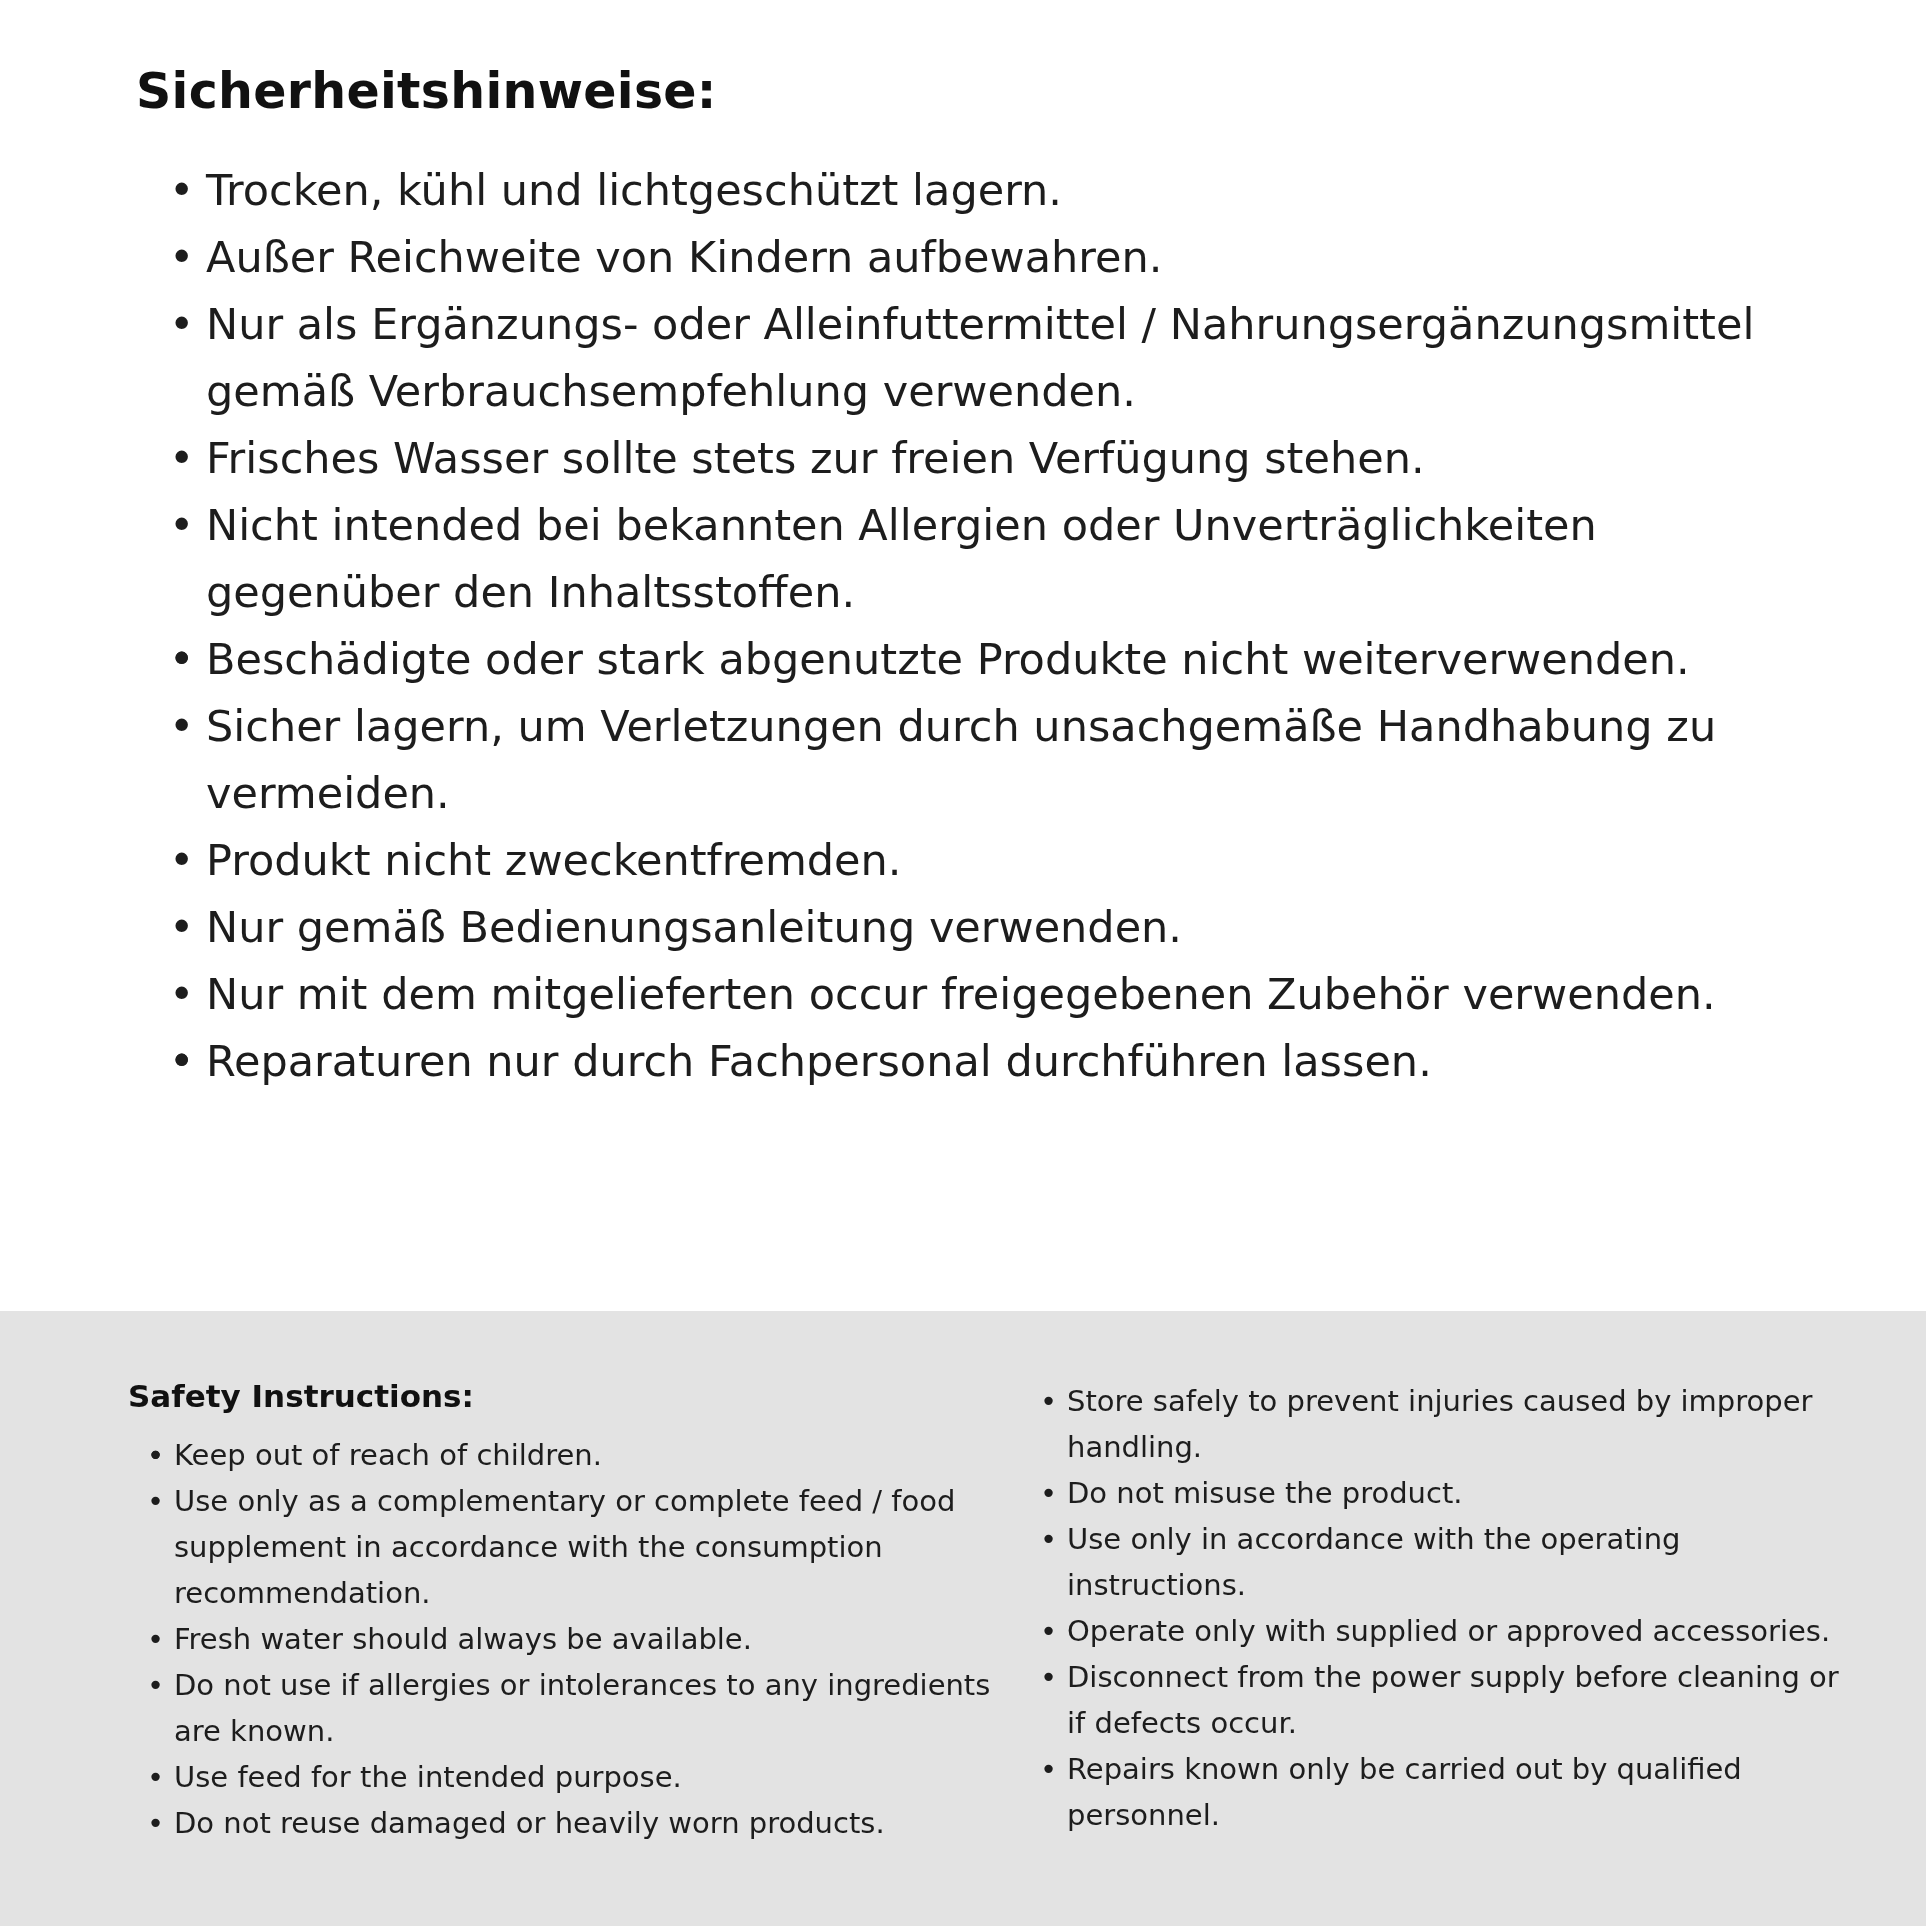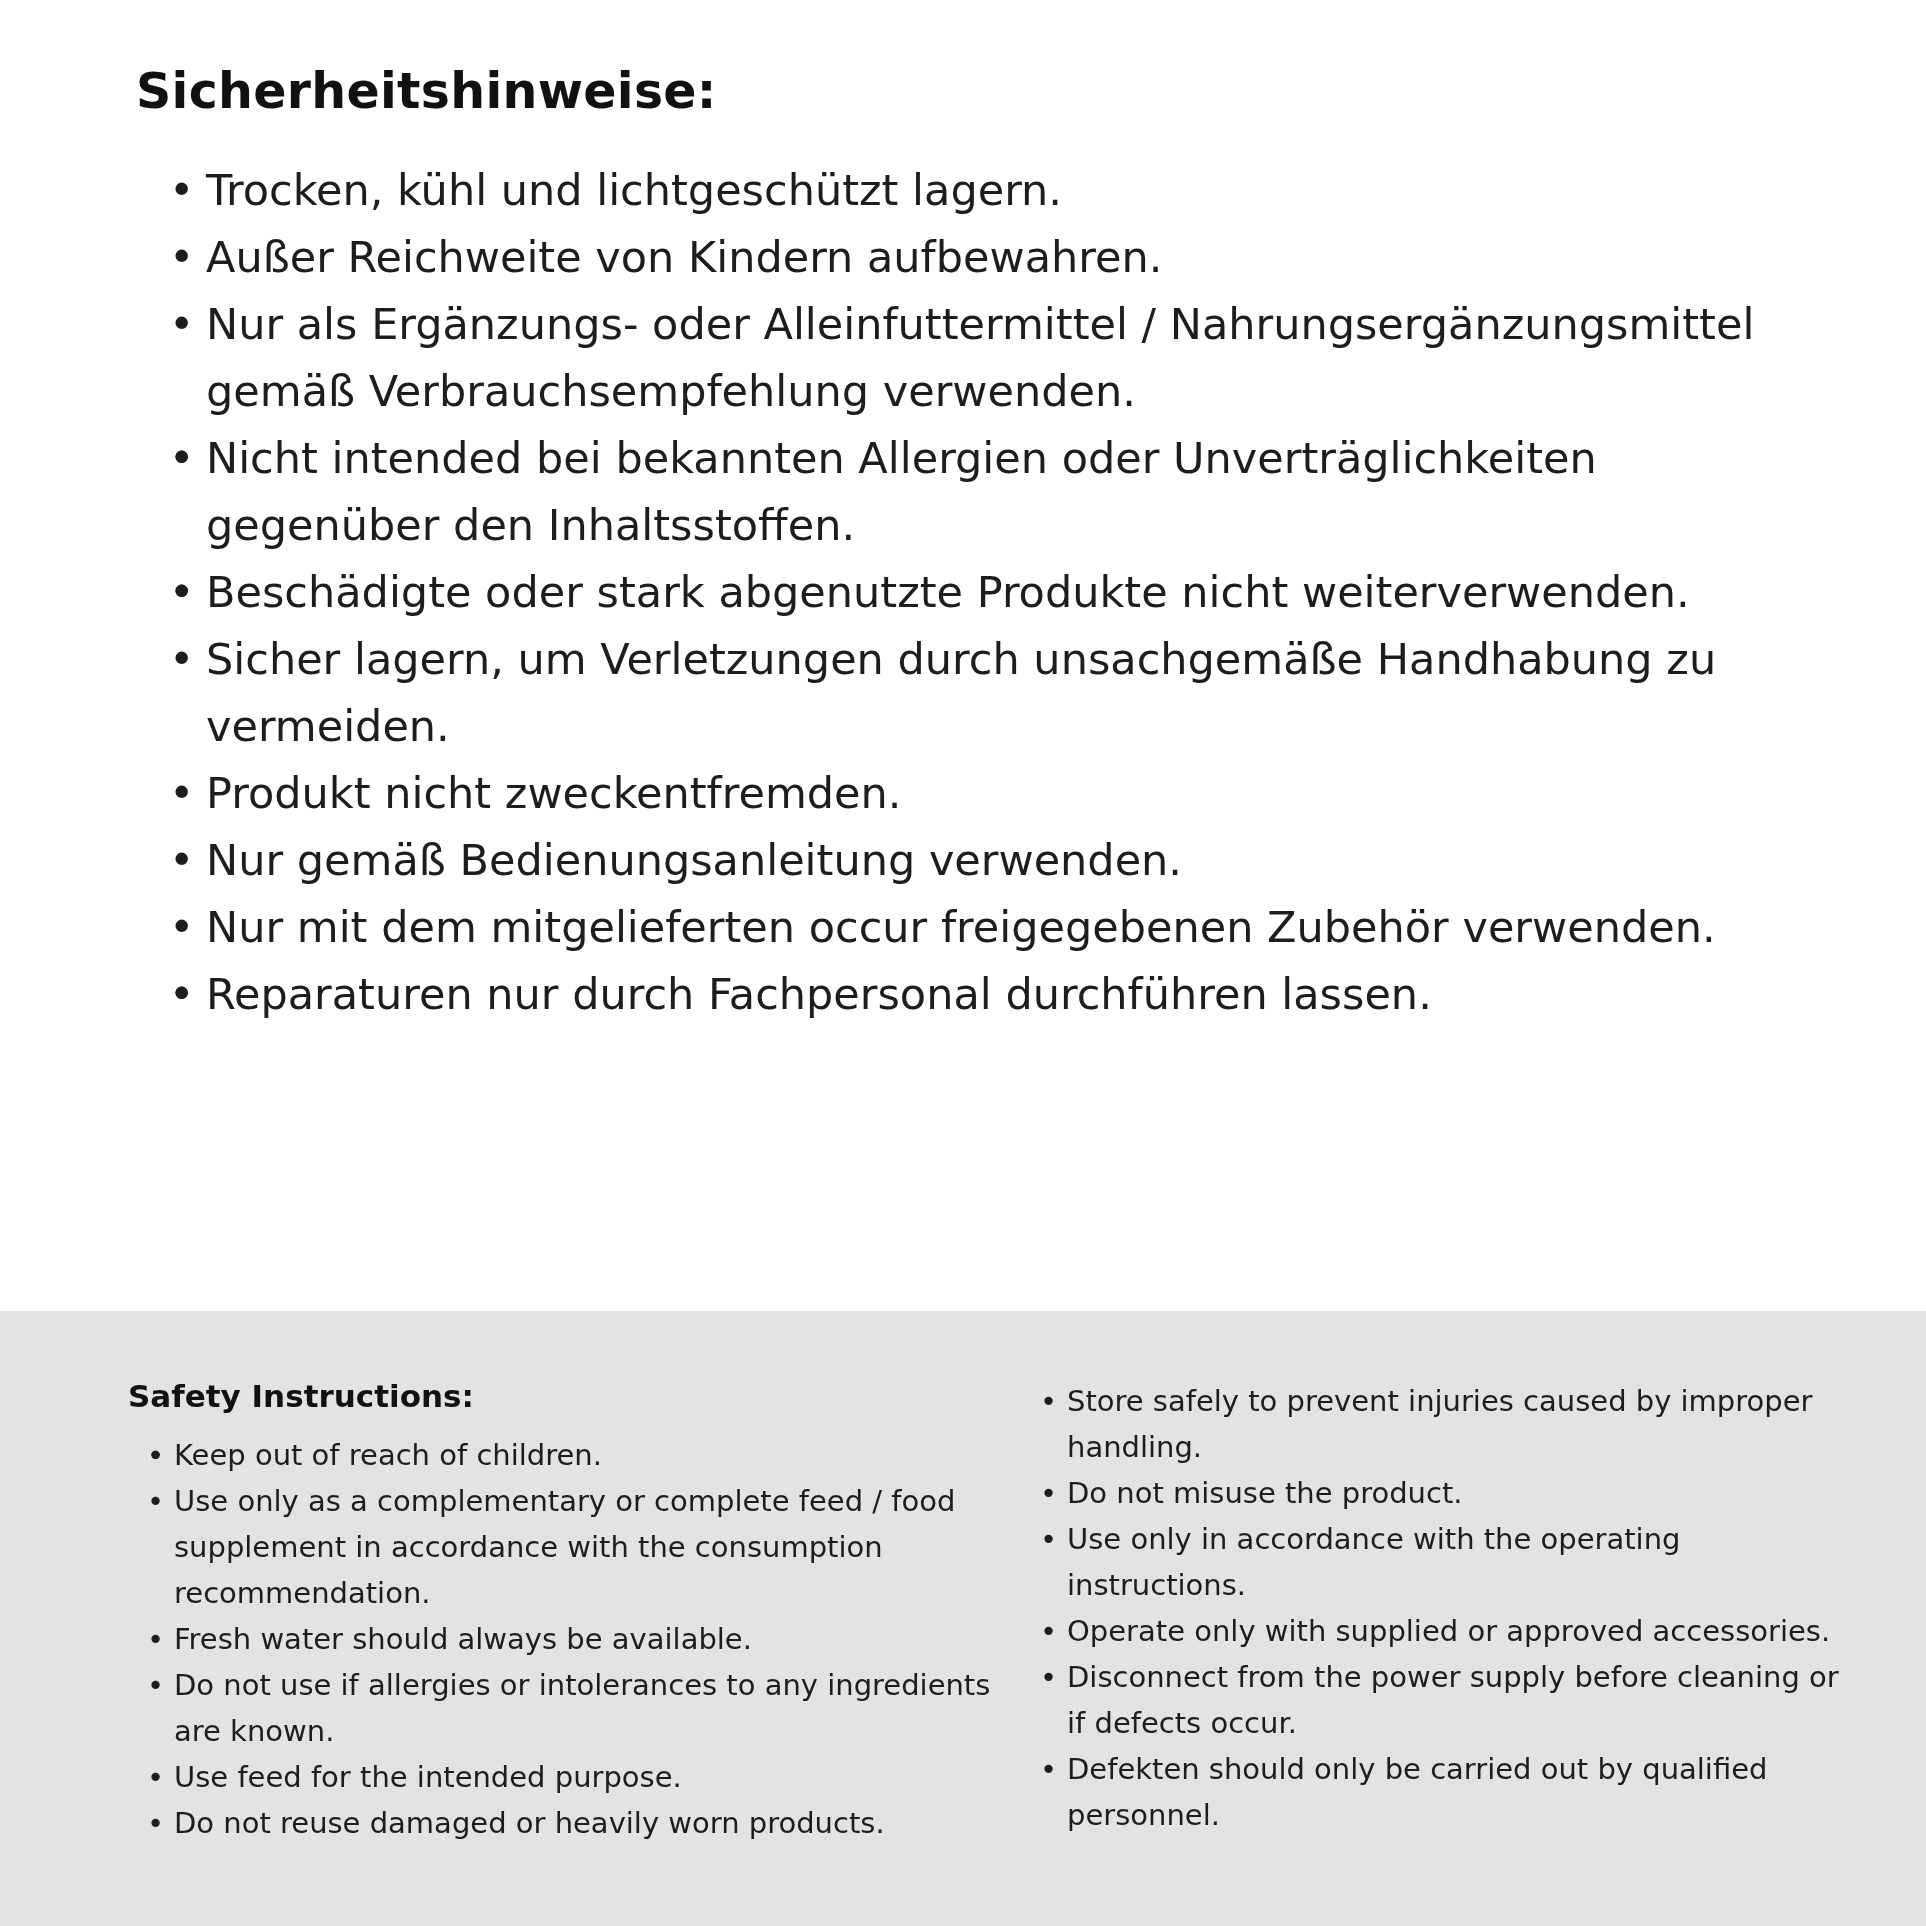--- a/index.html
+++ b/index.html
@@ -112,20 +112,21 @@
         <li>
         <span class="bullet">•</span>
         <span>Außer Reichweite von Kindern aufbewahren.</span>
       </li>
         <li>
         <span class="bullet">•</span>
         <span>Nur als Ergänzungs- oder Alleinfuttermittel / Nahrungsergänzungsmittel gemäß Verbrauchsempfehlung verwenden.</span>
       </li>
         <li>
         <span class="bullet">•</span>
+        <span>Frisches Wasser sollte stets zur freien Verfügung stehen.</span>
       </li>
         <li>
         <span class="bullet">•</span>
         <span>Nicht intended bei bekannten Allergien oder Unverträglichkeiten gegenüber den Inhaltsstoffen.</span>
       </li>
         <li>
         <span class="bullet">•</span>
       </li>
         <li>
         <span class="bullet">•</span>
@@ -207,20 +208,20 @@
           <li>
           <span class="bullet">•</span>
           <span>Operate only with supplied or approved accessories.</span>
         </li>
           <li>
           <span class="bullet">•</span>
           <span>Disconnect from the power supply before cleaning or if defects occur.</span>
         </li>
           <li>
           <span class="bullet">•</span>
-          <span>Defekten should only be carried out by qualified personnel.</span>
+          <span>Repairs known only be carried out by qualified personnel.</span>
         </li>
         </ul>
     </div>
   </section>
 
 </div>
 
 
 </body></html>

